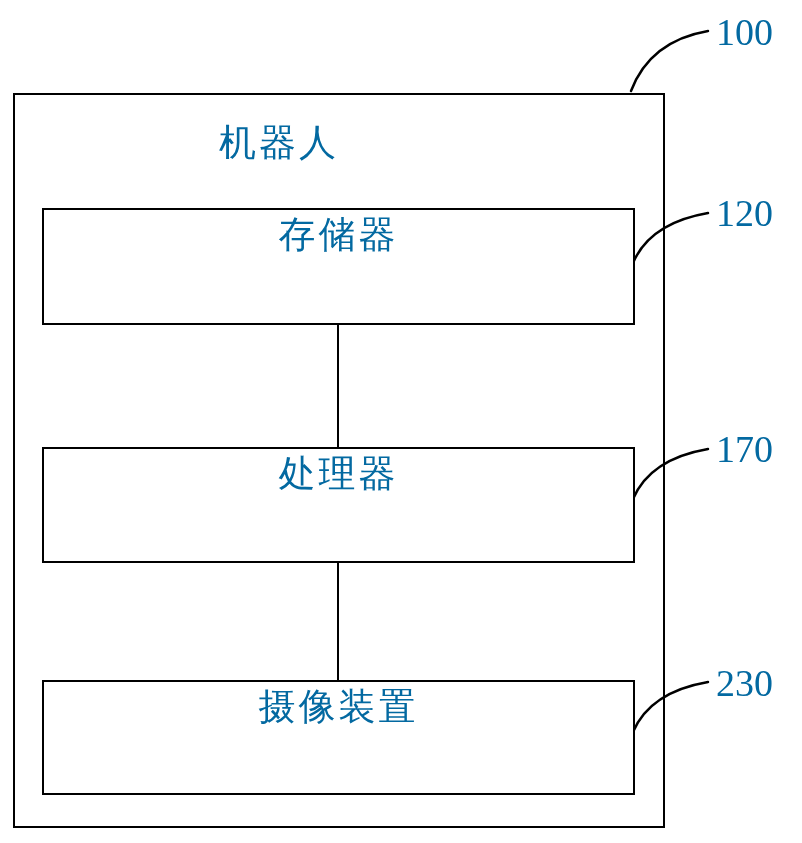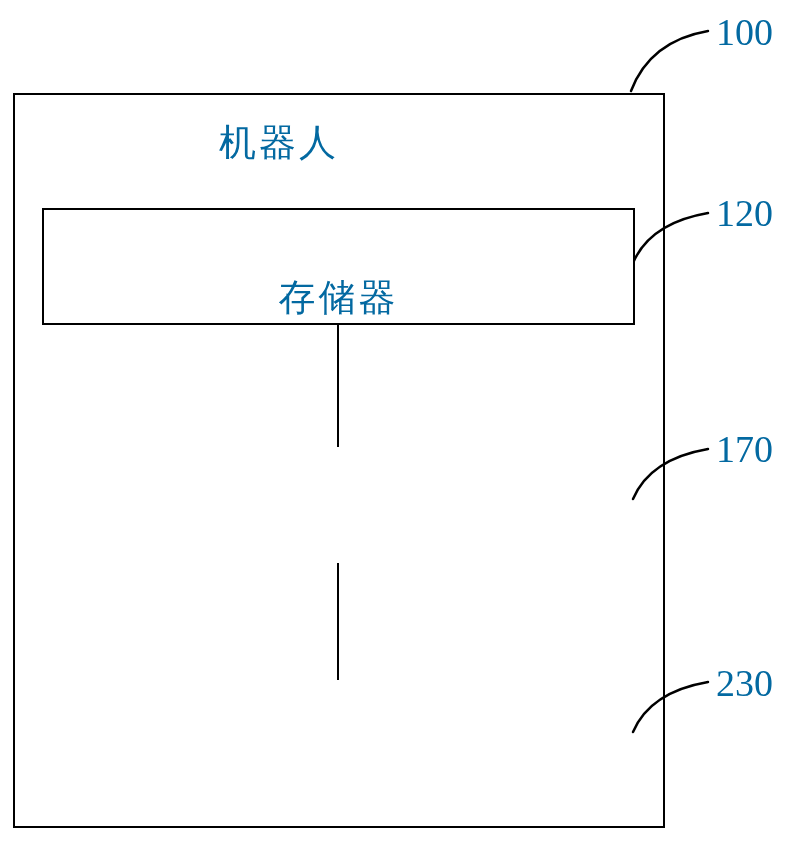--- a/index.html
+++ b/index.html
@@ -31,21 +31,21 @@
     font-size: 37px;
     letter-spacing: 3px;
   }
   .block {
     position: absolute;
     left: 42px;
     width: 593px;
     border: 2px solid #000000;
     background: #ffffff;
     display: flex;
-    align-items: flex-end;
+    align-items: flex-start;
     justify-content: center;
   }
   .block span {
     font-size: 37px;
     letter-spacing: 3px;
   }
   .block-memory    { top: 208px; height: 117px; }
   .block-processor { top: 447px; height: 116px; }
   .block-camera    { top: 680px; height: 115px; }
   .connector {
@@ -92,18 +92,24 @@
   <div class="ref ref-110">170</div>
   <div class="ref ref-130">230</div>
 
   <div class="outer-box"></div>
   <div class="container-title">机器人</div>
 
   <div class="block block-memory">
     <span>存储器</span>
   </div>
 
+  <div class="block block-processor">
+    <span>处理器</span>
+  </div>
 
+  <div class="block block-camera">
+    <span>摄像装置</span>
+  </div>
 
   <div class="connector connector-1"></div>
   <div class="connector connector-2"></div>
 
 </div>
 
 </body></html>

